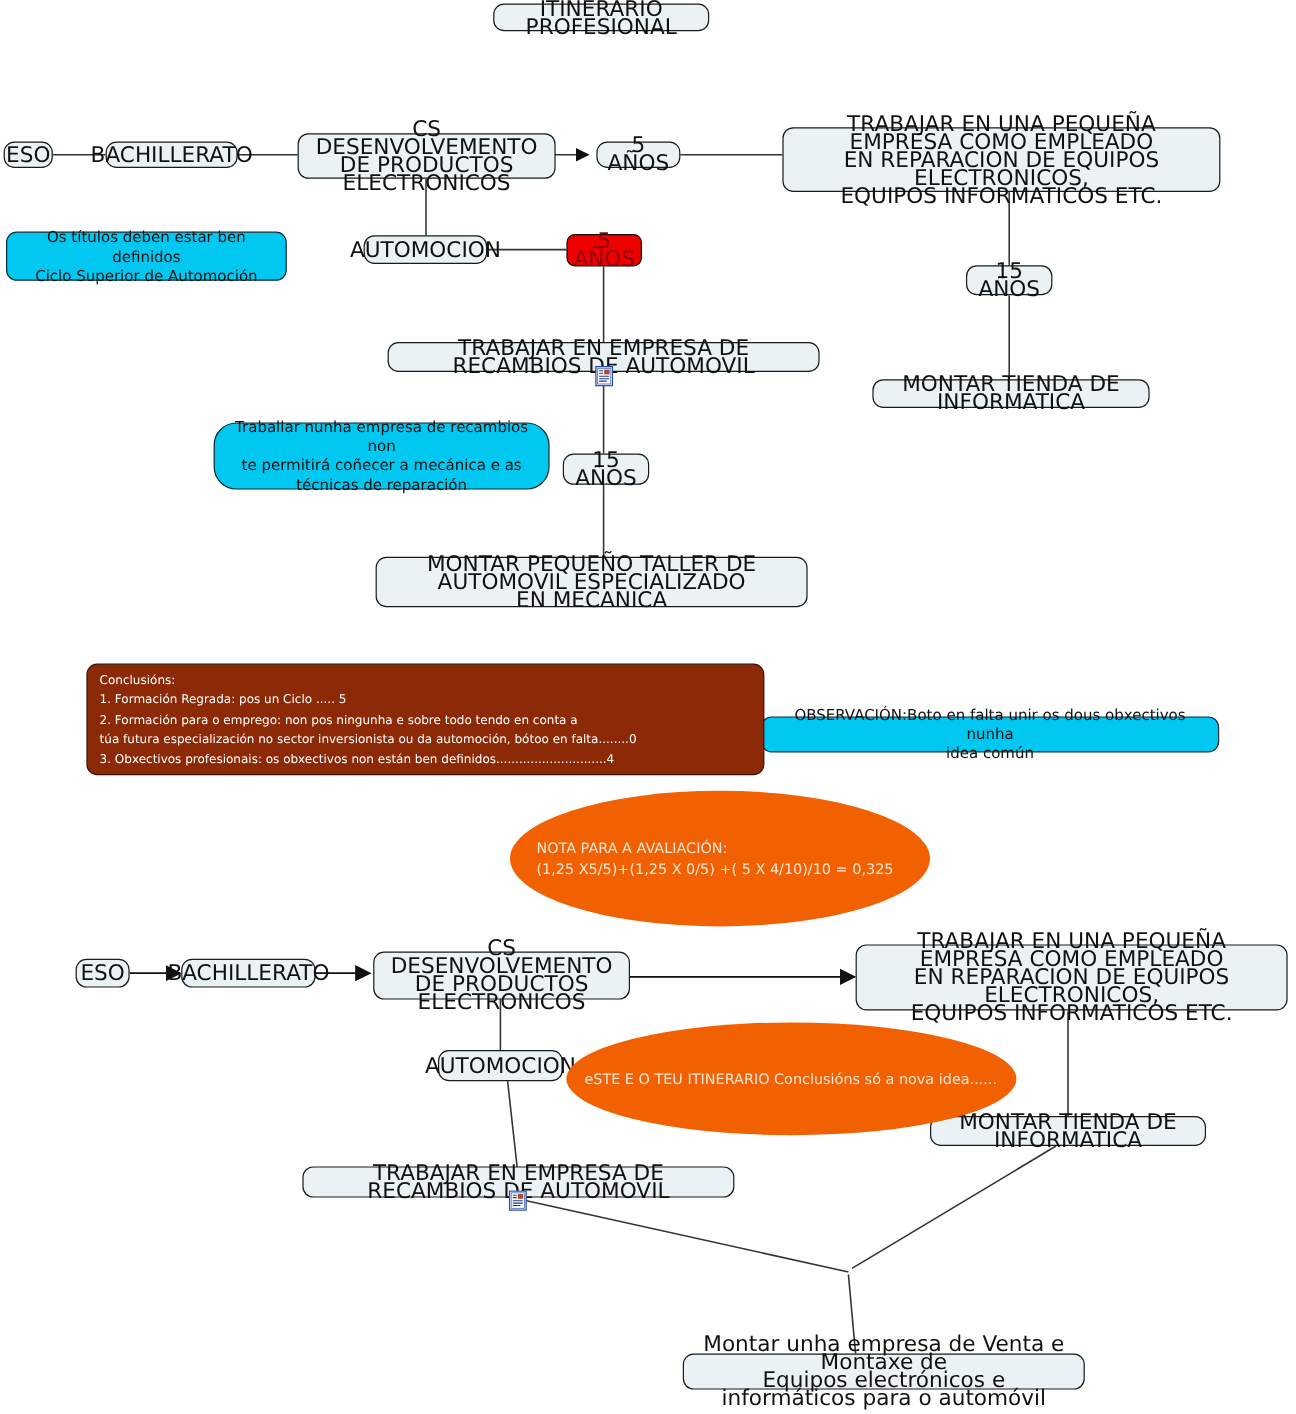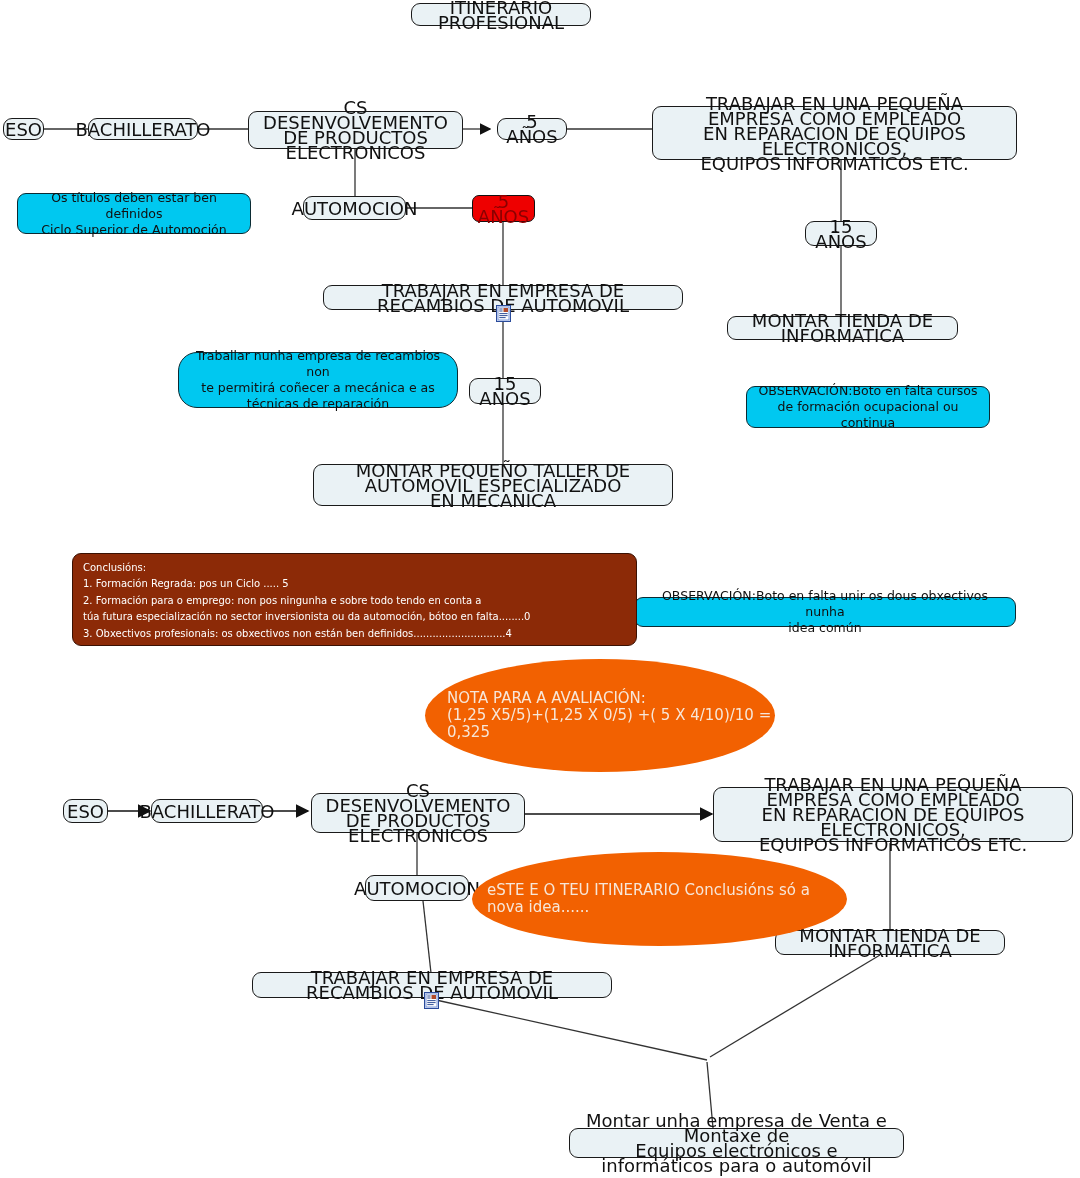--- a/index.html
+++ b/index.html
@@ -60,21 +60,21 @@
   }
   .ellipse{
     position:absolute;
     box-sizing:border-box;
     display:flex;
     align-items:center;
     justify-content:flex-start;
     border-radius:50%;
     background:#f26101;
     color:#f7e6d8;
-    font-size:15px;
+    font-size:12px;
     line-height:17px;
     z-index:6;
     white-space:pre-line;
   }
   .ellipse .etext{padding-left:0;}
 
   .noteicon{
     position:absolute;
     width:15px;height:17px;
     z-index:9;
@@ -166,29 +166,27 @@
       <g stroke="#1a3b8b" stroke-width="0.9">
         <line x1="3.3" y1="4" x2="6.6" y2="4"></line>
         <line x1="3.3" y1="6" x2="6.6" y2="6"></line>
         <line x1="3.3" y1="8.6" x2="11.6" y2="8.6"></line>
         <line x1="3.3" y1="10.6" x2="11.6" y2="10.6"></line>
         <line x1="3.3" y1="12.6" x2="9.6" y2="12.6"></line>
       </g>
     </svg>
   </div>
 
-  <div class="node cyan" style="left:5px;top:193px;width:234px;height:41px;white-space:pre-line;margin-left:12px;">Os títulos deben estar ben definidos
+  <div class="node cyan" style="left:5px;top:193px;width:234px;height:41px;white-space:pre-line;">Os títulos deben estar ben definidos
 Ciclo Superior de Automoción</div>
 
   <div class="node cyan" style="left:178px;top:352px;width:280px;height:56px;white-space:pre-line;border-radius:19px;">Traballar nunha empresa de recambios non
 te permitirá coñecer a mecánica e as
 técnicas de reparación</div>
 
-  <div class="node cyan" style="left:746px;top:386px;width:244px;height:42px;white-space:pre-line;">OBSERVACIÓN:Boto en falta cursos
-de formación ocupacional ou continua</div>
 
   <div class="node cyan" style="left:634px;top:597px;width:382px;height:30px;white-space:pre-line;">OBSERVACIÓN:Boto en falta unir os dous obxectivos nunha
 idea común</div>
 
   <div class="node brown" style="left:72px;top:553px;width:565px;height:93px;">Conclusións:
 1. Formación Regrada: pos un Ciclo ..... 5
 2. Formación para o emprego: non pos ningunha e sobre todo tendo en conta a
 túa futura especialización no sector inversionista ou da automoción, bótoo en falta........0
 3. Obxectivos profesionais: os obxectivos non están ben definidos.............................4</div>
 

